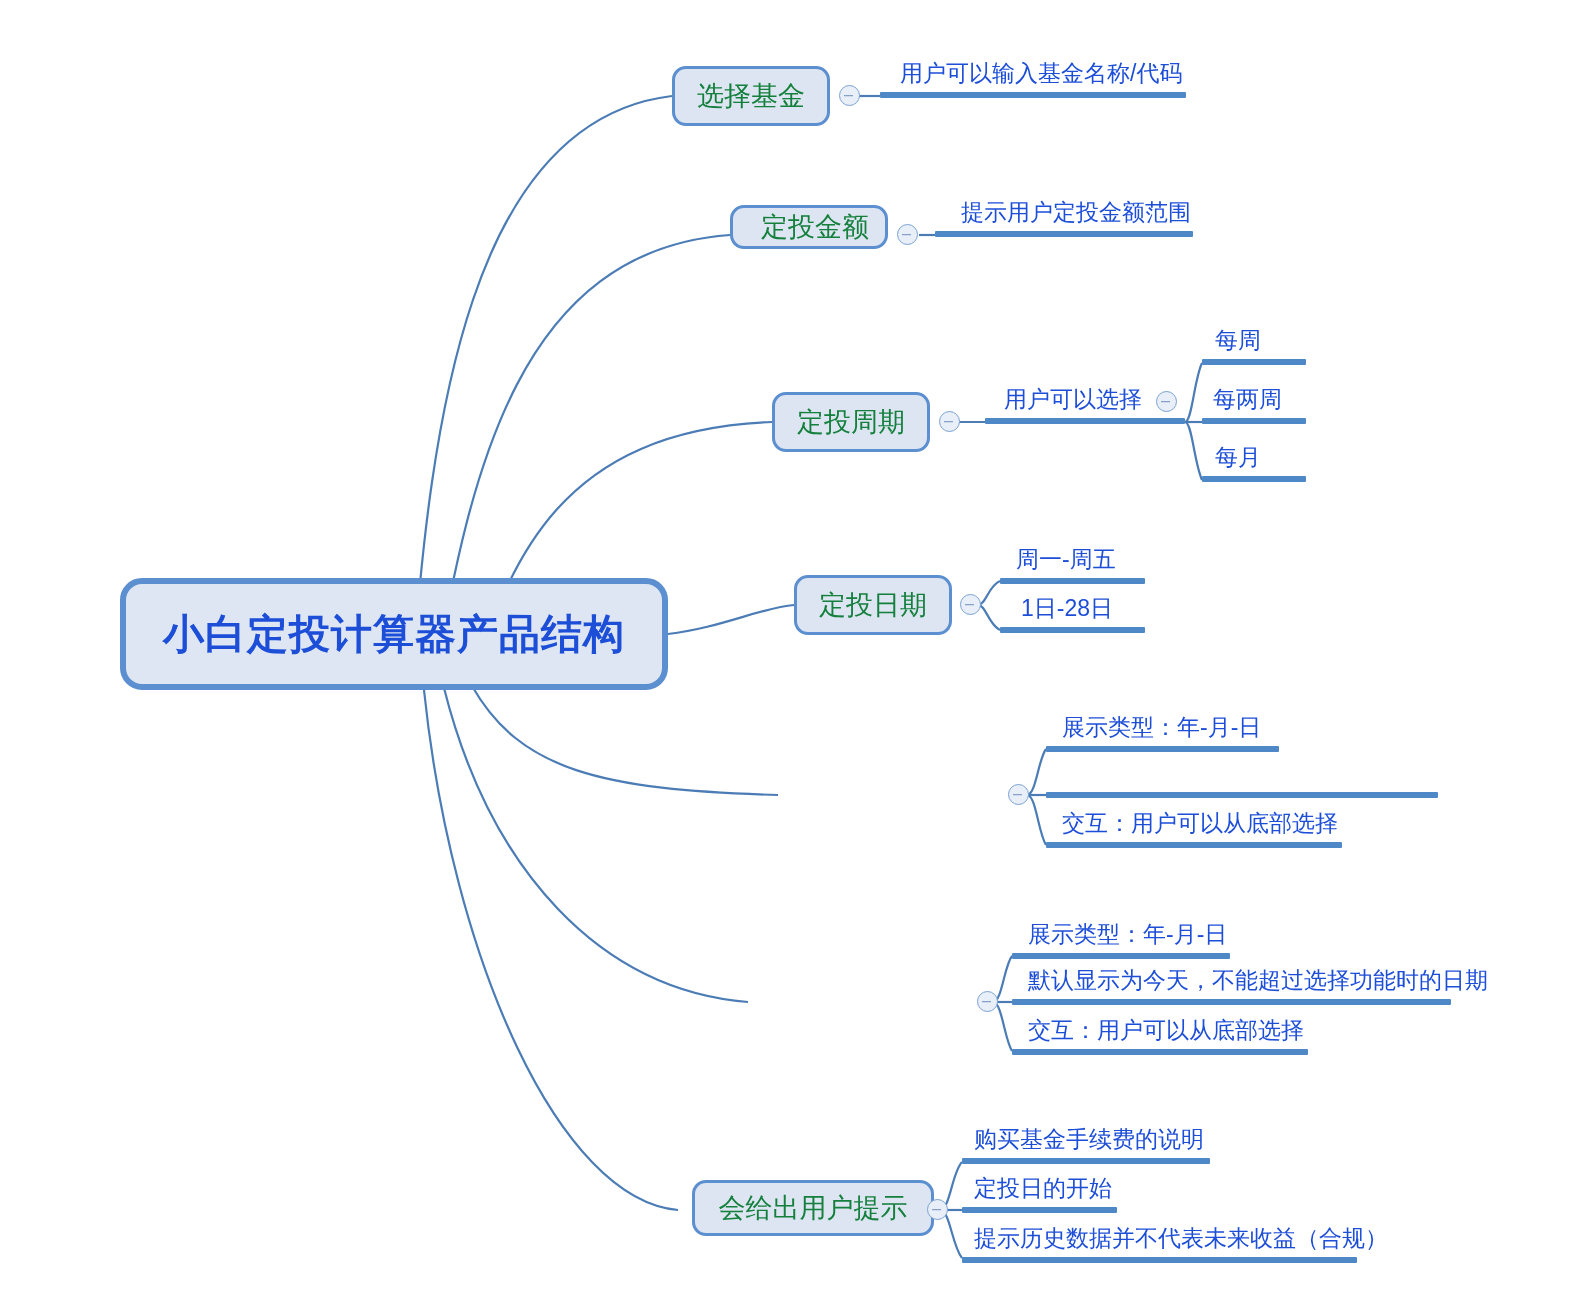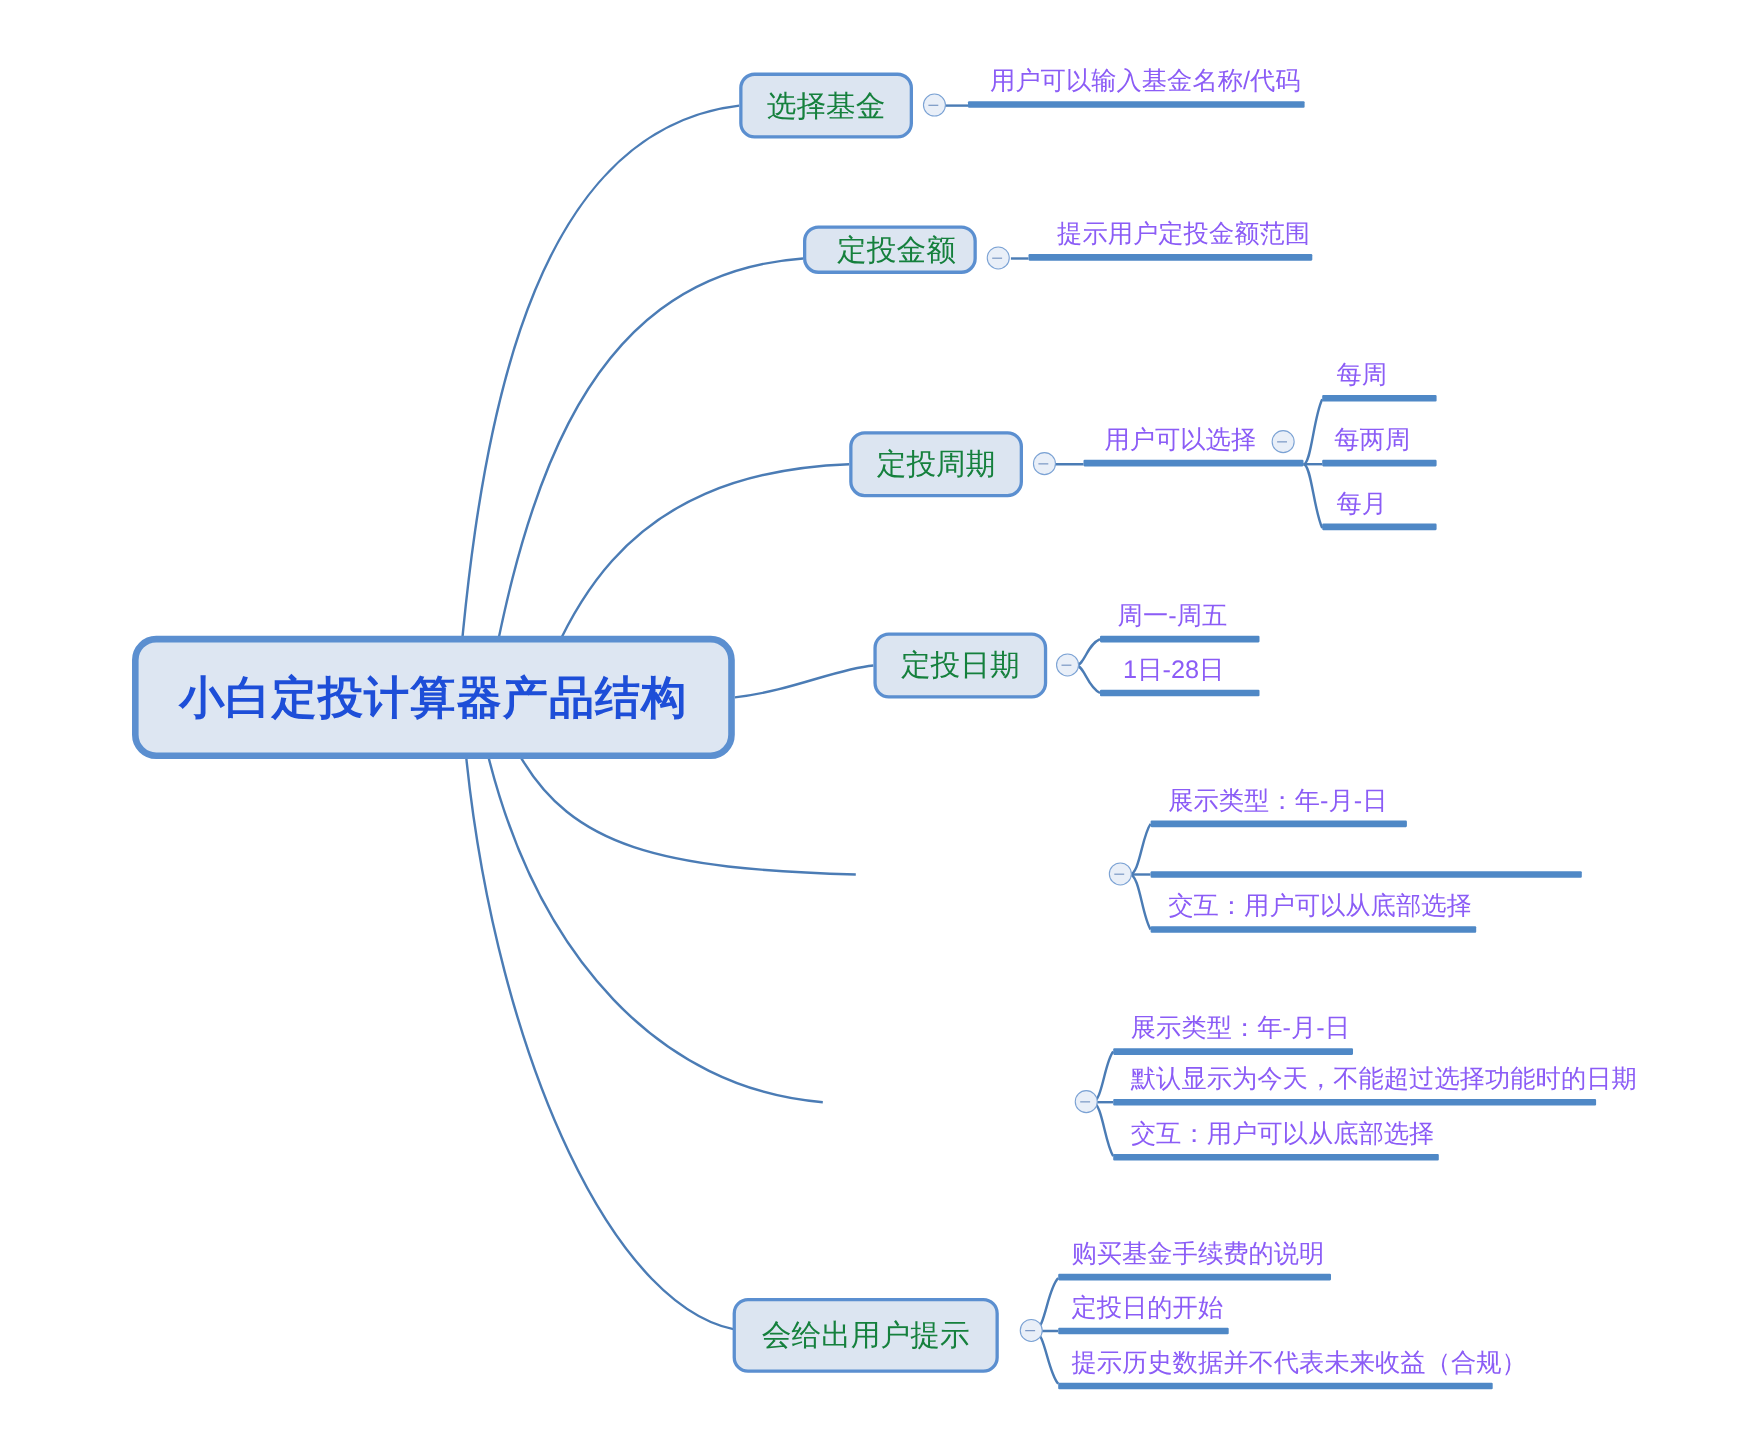--- a/index.html
+++ b/index.html
@@ -93,21 +93,21 @@
   
   .leaf {
     position: absolute;
     z-index: 3;
   }
   .leaf .leaf-text {
     position: absolute;
     bottom: 9px;
     white-space: nowrap;
     font-size: 23px;
-    color: #8b5cf6;
+    color: #1d4ed8;
   }
   .leaf .leaf-bar {
     position: absolute;
     left: 0;
     bottom: 0;
     height: 6px;
     background: #4f88c6;
     border-radius: 1px;
   }
 </style>
@@ -237,21 +237,21 @@
   </div>
   <div class="leaf" style="left:1012px; top:963px; width:439px; height:42px;">
     <span class="leaf-text" style="left:16px;">默认显示为今天，不能超过选择功能时的日期</span>
     <span class="leaf-bar" style="width:439px;"></span>
   </div>
   <div class="leaf" style="left:1012px; top:1013px; width:296px; height:42px;">
     <span class="leaf-text" style="left:16px;">交互：用户可以从底部选择</span>
     <span class="leaf-bar" style="width:296px;"></span>
   </div>
 
-  <div class="branch-node" style="left:666px; top:1180px; width:242px; height:68px;">
+  <div class="branch-node" style="left:692px; top:1180px; width:242px; height:56px;">
     <span class="label">会给出用户提示</span>
   </div>
   <div class="toggle" style="left:927px; top:1199px;"></div>
   <div class="leaf" style="left:962px; top:1122px; width:248px; height:42px;">
     <span class="leaf-text" style="left:12px;">购买基金手续费的说明</span>
     <span class="leaf-bar" style="width:248px;"></span>
   </div>
   <div class="leaf" style="left:962px; top:1171px; width:155px; height:42px;">
     <span class="leaf-text" style="left:12px;">定投日的开始</span>
     <span class="leaf-bar" style="width:155px;"></span>

